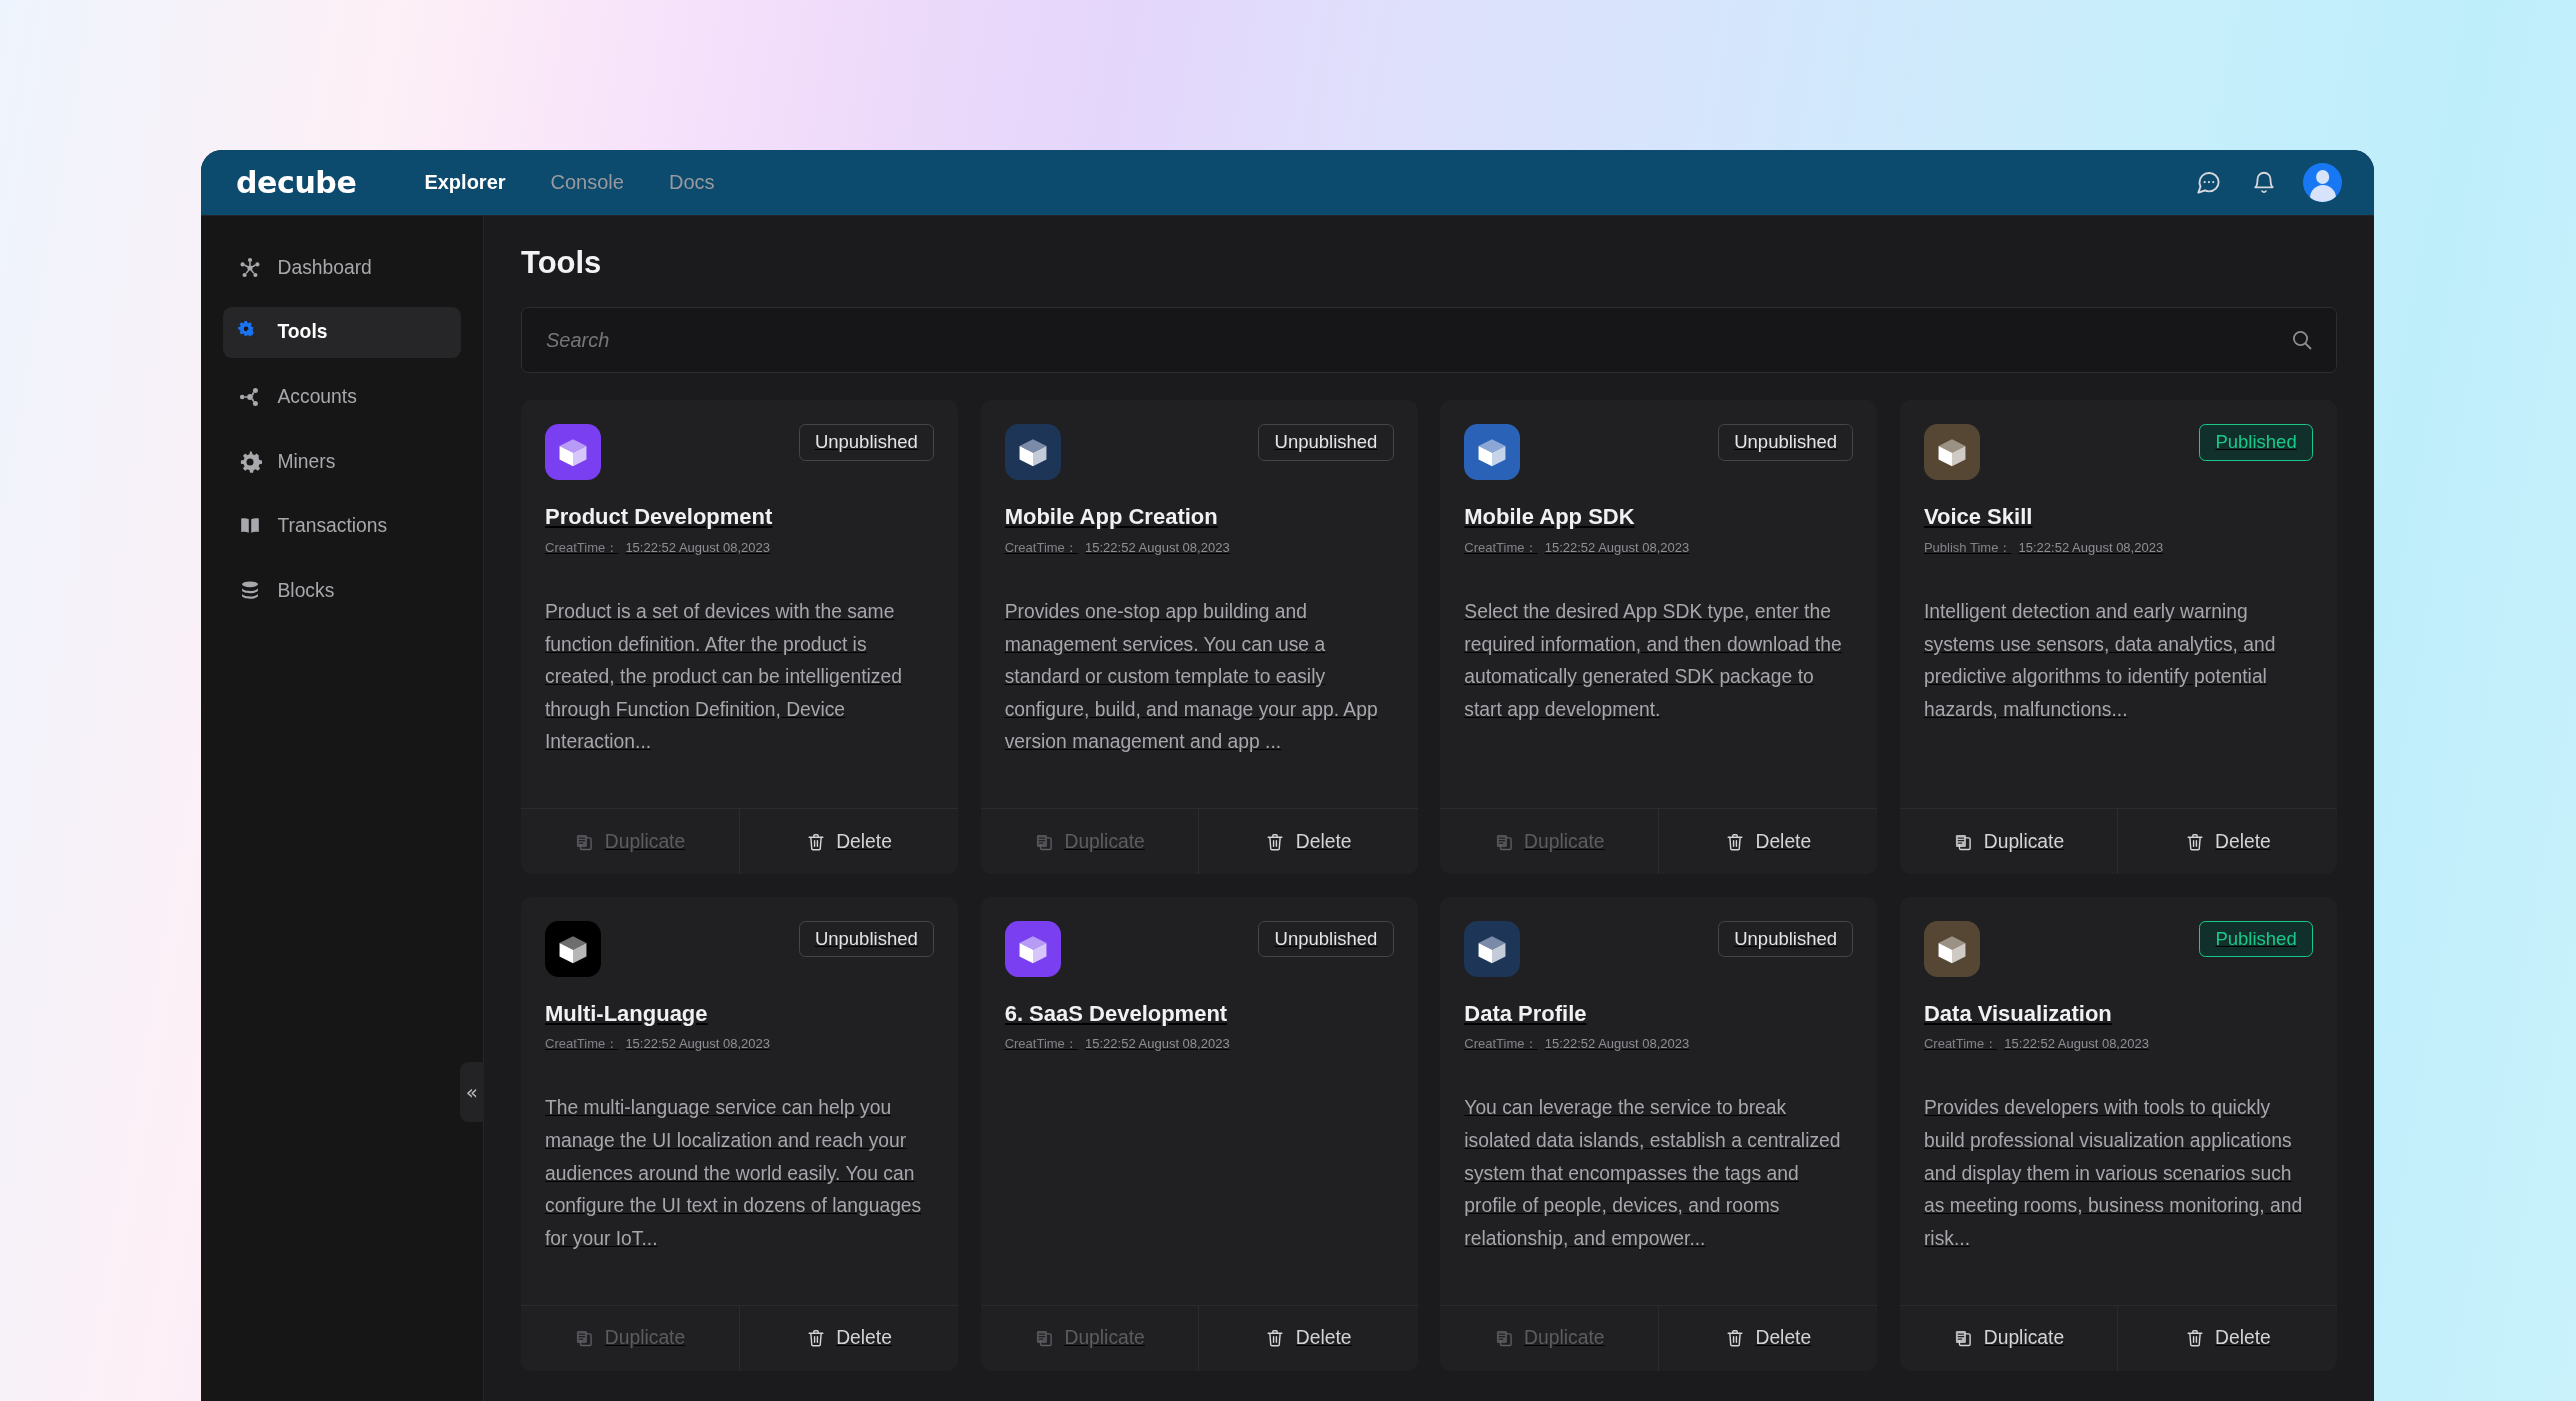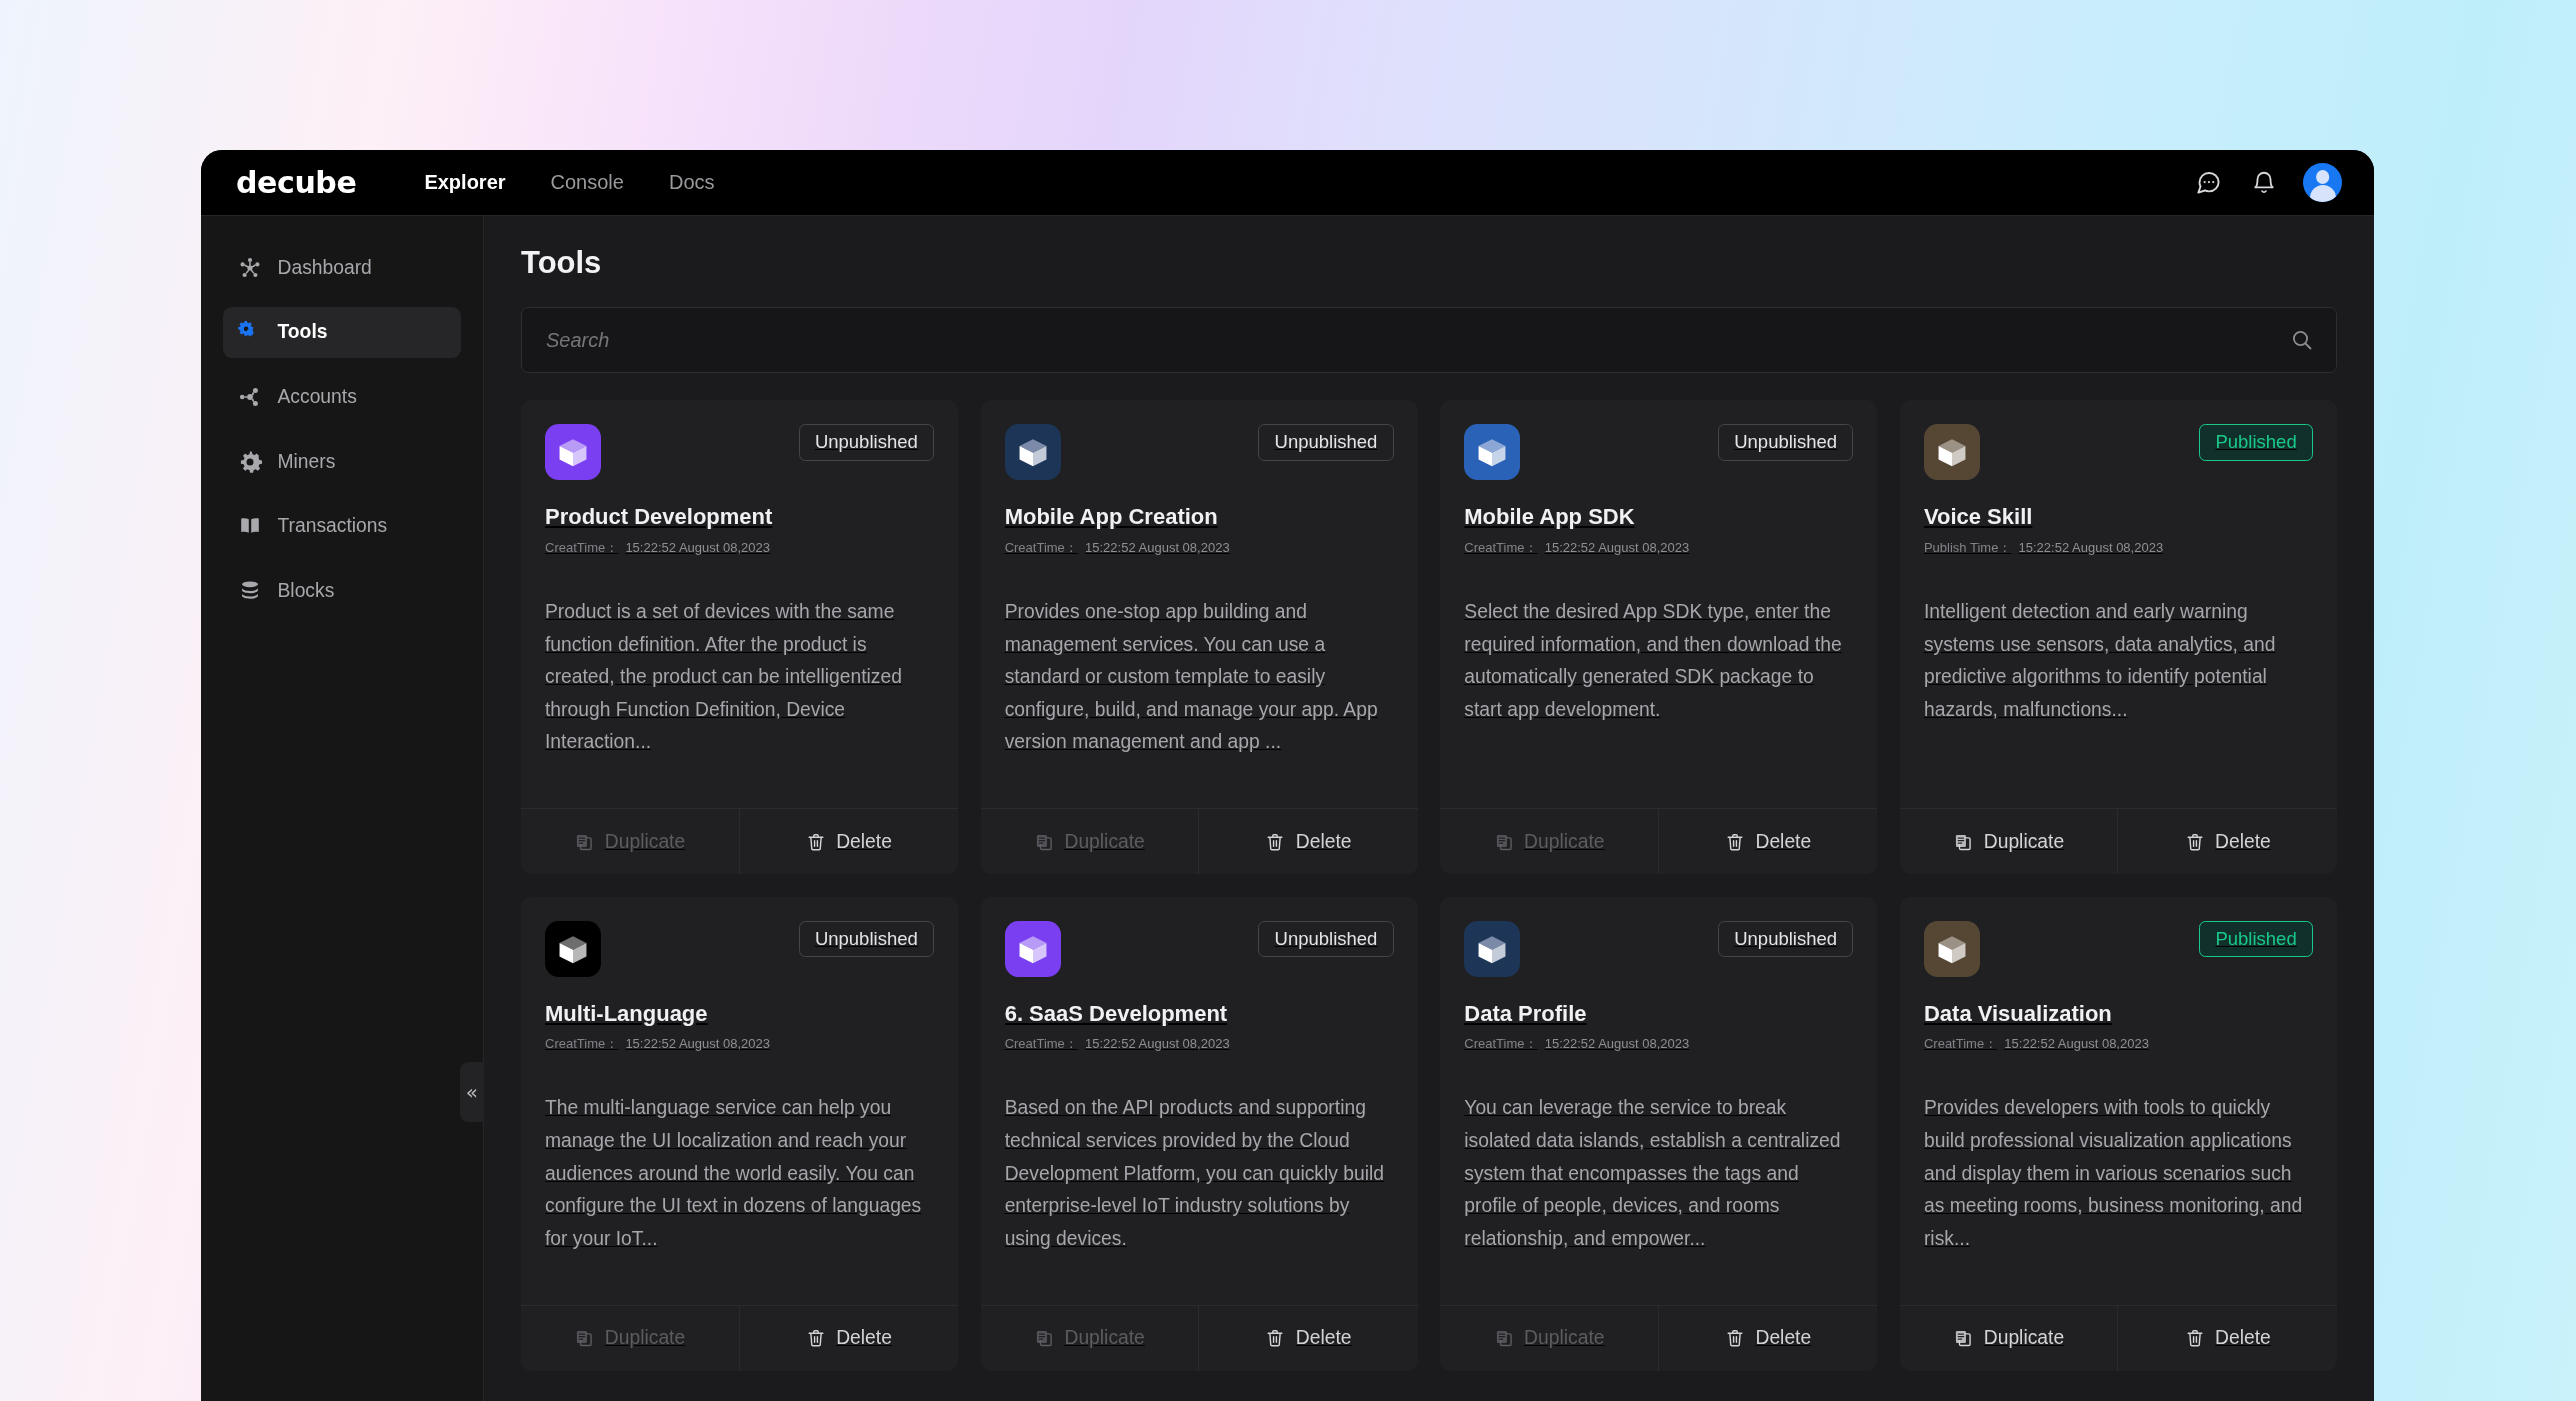--- a/index.html
+++ b/index.html
@@ -39,21 +39,21 @@
     border-radius: 21px 21px 0 0;
     overflow: hidden;
     display: flex;
     flex-direction: column;
   }
 
   
   .topbar {
     height: 66px;
     flex: 0 0 66px;
-    background: #000000;
+    background: #0c4a6e;
     display: flex;
     align-items: center;
     padding: 0 32px 0 35px;
     border-bottom: 0.8px solid #252525;
   }
 
   .brand {
     font-size: 30px;
     font-weight: 700;
     color: #ffffff;
@@ -638,21 +638,20 @@
                   <svg width="34" height="34" viewBox="0 0 48 48">
                     <polygon points="24,6 43,15.5 24,25 5,15.5" fill="#b89bf7"></polygon>
                     <polygon points="5,15.5 24,25 24,44 5,34.5" fill="#ffffff"></polygon>
                     <polygon points="43,15.5 24,25 24,44 43,34.5" fill="#d6c6fb"></polygon>
                   </svg>
                 </div>
                 <div class="badge unpublished">Unpublished</div>
               </div>
               <div class="card-name">6. SaaS Development</div>
               <div class="card-meta"><span>CreatTime：</span><span class="meta-val">15:22:52 August 08,2023</span></div>
-              <div class="card-desc">Based on the API products and supporting technical services provided by the Cloud Development Platform, you can quickly build enterprise-level IoT industry solutions by using devices.</div>
             </div>
             <div class="card-foot">
               <div class="foot-btn disabled">
                 <span>
                   <svg width="20" height="20" viewBox="0 0 24 24" fill="none" stroke="currentColor" stroke-width="1.7">
                     <rect x="3.5" y="3.5" width="12" height="14.5" rx="1.6" fill="currentColor" stroke="none" opacity="0.85"></rect>
                     <rect x="7.8" y="7" width="12.7" height="14" rx="1.6"></rect>
                     <path d="M6.3 7.3h6.5M6.3 10.3h6.5M6.3 13.3h4.2" stroke="#202022" stroke-width="1.3" stroke-linecap="round"></path>
                   </svg>
                 </span>

